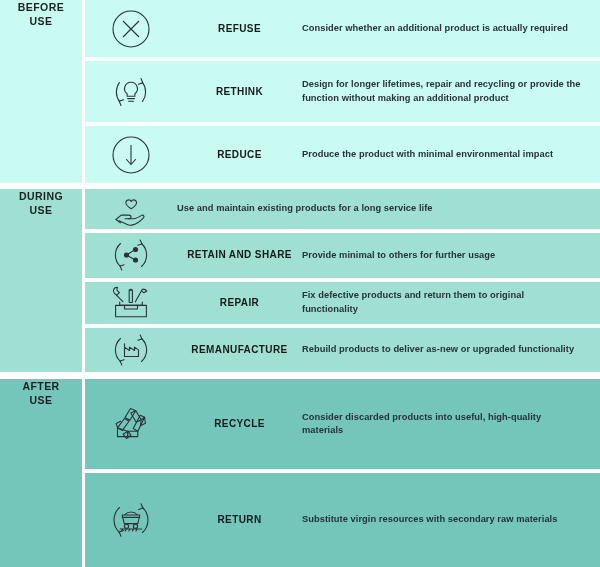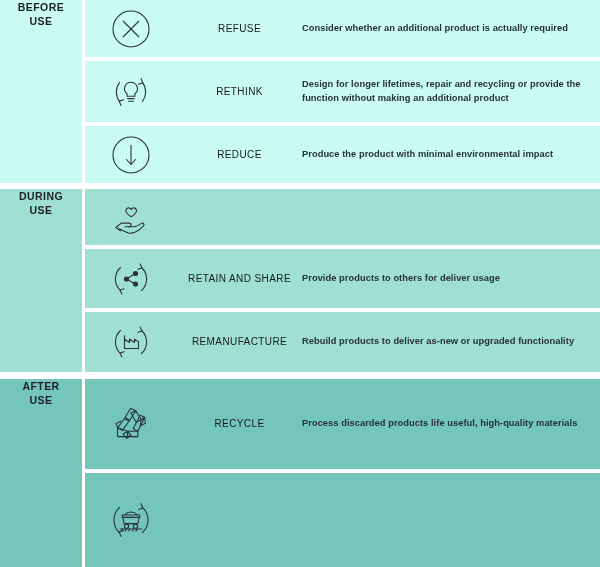--- a/index.html
+++ b/index.html
@@ -60,21 +60,21 @@
     display: flex;
     align-items: center;
     justify-content: center;
   }
   .cell-icon svg {
     display: block;
   }
   .cell-name {
     flex: 0 0 125px;
     font-size: 10px;
-    font-weight: normal;
+    font-weight: bold;
     letter-spacing: 0.4px;
     color: #16191c;
     text-align: center;
     line-height: 1.2;
   }
   .cell-desc {
     flex: 1 1 auto;
     font-size: 9.3px;
     font-weight: bold;
     color: #27313a;
@@ -168,40 +168,58 @@
 
       <div class="row">
         <div class="cell-icon">
           <svg width="46" height="40" viewBox="0 0 46 40" fill="none" stroke="#2b3238" stroke-width="1.1" stroke-linecap="round" stroke-linejoin="round">
             <path d="M23.2 12.6 c-1.1-2.4-4.6-2.3-5.3 0.4 -0.6 2.4 2.2 4.8 5.3 6.8 3.1-2 5.9-4.4 5.3-6.8 -0.7-2.7-4.2-2.8-5.3-0.4z"></path>
             <path d="M8 30.5 l5.2-4.4 h7.4 c1.5 0 2.4 0.8 2.4 1.8 0 1-0.9 1.8-2.4 1.8 h-3.6"></path>
             <path d="M20.6 29.7 h4.9 c2.6 0 5.4-1.6 8-3.3 1.6-1 3.4 0.9 2 2.4 -2.8 3-7 6.1-10.9 7.1 -2.3 0.6-4.1 0.3-6-0.6 l-7.4-3.6"></path>
             <path d="M8 30.5 l4.4 3.3"></path>
           </svg>
         </div>
+        <div class="cell-desc">Use and maintain existing products for a long service life</div>
       </div>
 
       <div class="row">
         <div class="cell-icon">
           <svg width="44" height="44" viewBox="0 0 44 44" fill="none" stroke="#2b3238" stroke-width="1.1" stroke-linecap="round">
             <path d="M32.5 10.5 A15.5 15.5 0 0 1 32.5 33.5"></path>
             <path d="M11.5 33.5 A15.5 15.5 0 0 1 11.5 10.5"></path>
             <path d="M31.2 7 L32.9 10.9 L28.9 12.3"></path>
             <path d="M12.8 37 L11.1 33.1 L15.1 31.7"></path>
             <circle cx="26.5" cy="16.5" r="2.6" fill="#2b3238" stroke="none"></circle>
             <circle cx="26.5" cy="27" r="2.6" fill="#2b3238" stroke="none"></circle>
             <circle cx="17.5" cy="22" r="2.6" fill="#2b3238" stroke="none"></circle>
             <line x1="19.6" y1="20.8" x2="24.4" y2="17.6"></line>
             <line x1="19.6" y1="23.3" x2="24.4" y2="26"></line>
           </svg>
         </div>
         <div class="cell-name">RETAIN AND SHARE</div>
-        <div class="cell-desc">Provide products to others for deliver usage</div>
-      </div>
-
+        <div class="cell-desc">Provide minimal to others for further usage</div>
+      </div>
+
+      <div class="row">
+        <div class="cell-icon">
+          <svg width="54" height="42" viewBox="0 0 54 42" fill="none" stroke="#2b3238" stroke-width="1.1" stroke-linecap="round" stroke-linejoin="round">
+            <path d="M13.5 5.5 a3.4 3.4 0 0 0 -3.2 5.6 l2.3 2.3 2.8-2.8 -2.3-2.3 a3.4 3.4 0 0 1 0.4-2.8z"></path>
+            <path d="M12.6 13.4 l6.3 6.3"></path>
+            <rect x="25.2" y="8.3" width="3.2" height="12.2" rx="0.5"></rect>
+            <path d="M25.3 8.3 a1.6 1.6 0 0 1 3 0"></path>
+            <path d="M38.6 7.2 a4.4 4.4 0 0 1 4.2 1.8 l-3 1.8 -2.3-2.1z"></path>
+            <path d="M37.5 8.7 L31.4 19.8"></path>
+            <path d="M15.7 20 v3.4 h22.6 V20"></path>
+            <path d="M11.6 23.4 h30.8 v11.4 h-30.8 z"></path>
+            <path d="M20.5 23.4 v3.6 h13 v-3.6"></path>
+          </svg>
+        </div>
+        <div class="cell-name">REPAIR</div>
+        <div class="cell-desc">Fix defective products and return them to original functionality</div>
+      </div>
 
       <div class="row">
         <div class="cell-icon">
           <svg width="44" height="44" viewBox="0 0 44 44" fill="none" stroke="#2b3238" stroke-width="1.1" stroke-linecap="round" stroke-linejoin="round">
             <path d="M32.5 10.5 A15.5 15.5 0 0 1 32.5 33.5"></path>
             <path d="M11.5 33.5 A15.5 15.5 0 0 1 11.5 10.5"></path>
             <path d="M31.2 7 L32.9 10.9 L28.9 12.3"></path>
             <path d="M12.8 37 L11.1 33.1 L15.1 31.7"></path>
             <path d="M15.5 28.5 v-9.4 l5 3.4 v-3.4 l5 3.4 v-3.4 l4 2.8 v6.6 z"></path>
             <path d="M15.5 15.8 v3.3"></path>
@@ -231,21 +249,21 @@
             <path d="M34.2 17.8 L33.4 23.8 L38.4 21.2 L37.6 15.2 z"></path>
             <path d="M37.6 15.2 L30.8 29.2 L26.2 26.6 L33.2 13.2 z"></path>
             <path d="M30.8 29.2 L20.8 29.2 L20.8 34.6 L30.8 34.6 z"></path>
             <path d="M20.8 29.2 L24 33.2 L19.5 36.5 L16 32.2 z"></path>
             <path d="M17.5 16.5 L10.5 25.8 L15.4 28.4 L22 19.2 z"></path>
             <path d="M10.5 25.8 L10.5 34.6 L20.5 34.6 L20.5 29.2 z"></path>
             <path d="M13.6 19.2 L9.2 21.6 L11 26.8"></path>
           </svg>
         </div>
         <div class="cell-name">RECYCLE</div>
-        <div class="cell-desc">Process discarded products life useful, high-quality materials</div>
+        <div class="cell-desc">Consider discarded products into useful, high-quality materials</div>
       </div>
 
       <div class="row">
         <div class="cell-icon">
           <svg width="48" height="48" viewBox="0 0 48 48" fill="none" stroke="#2b3238" stroke-width="1.1" stroke-linecap="round" stroke-linejoin="round">
             <path d="M35.5 11.5 A17 17 0 0 1 35.5 36.5"></path>
             <path d="M12.5 36.5 A17 17 0 0 1 12.5 11.5"></path>
             <path d="M34 7.8 L35.9 12 L31.6 13.5"></path>
             <path d="M14 40.2 L12.1 36 L16.4 34.5"></path>
             <path d="M18 18.6 c2-2.2 4.2-2.6 6-2.6 2.1 0 4.3 0.6 6 2.6"></path>
@@ -254,18 +272,20 @@
             <circle cx="19.5" cy="30.2" r="2.1"></circle>
             <circle cx="28.5" cy="30.2" r="2.1"></circle>
             <line x1="13.2" y1="33" x2="34.8" y2="33"></line>
             <line x1="15.6" y1="33" x2="14.6" y2="35"></line>
             <line x1="19.2" y1="33" x2="18.2" y2="35"></line>
             <line x1="22.8" y1="33" x2="21.8" y2="35"></line>
             <line x1="26.4" y1="33" x2="25.4" y2="35"></line>
             <line x1="30" y1="33" x2="29" y2="35"></line>
           </svg>
         </div>
+        <div class="cell-name">RETURN</div>
+        <div class="cell-desc">Substitute virgin resources with secondary raw materials</div>
       </div>
 
     </div>
   </div>
 
 </div>
 
 </body></html>

